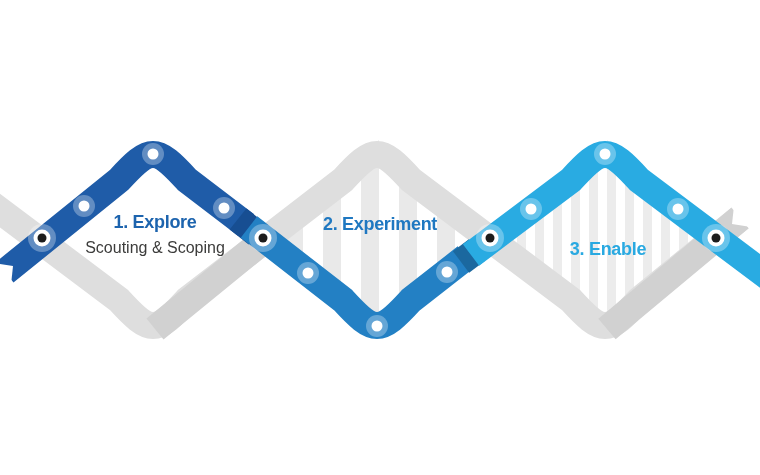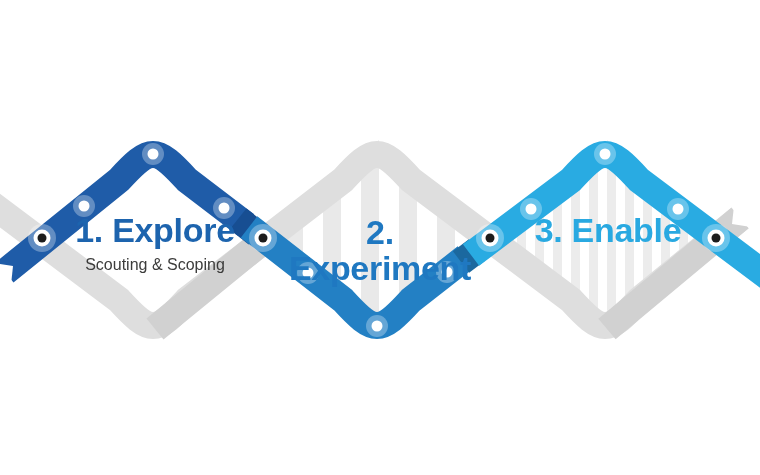--- a/index.html
+++ b/index.html
@@ -3,25 +3,25 @@
 <meta charset="utf-8">
 <style>
   html,body{margin:0;padding:0;}
   body{
     width:760px;height:475px;background:#ffffff;overflow:hidden;
     font-family:"Liberation Sans", sans-serif;
   }
   .stage{position:relative;width:760px;height:475px;}
   .stage svg{position:absolute;left:0;top:0;}
   .phase-label{position:absolute;text-align:center;}
-  .phase-heading{font-weight:bold;font-size:34px;letter-spacing:-0.3px;line-height:1.05;}
+  .phase-heading{font-weight:bold;font-size:18px;letter-spacing:-0.3px;line-height:1.05;}
   .phase-sub{font-size:16px;color:#3C3C3B;margin-top:6px;line-height:1.22;text-align:center;}
   .c1{color:#1D64AE;}
   .c2{color:#1F78C1;}
-  .c3{color:#29A9E1;}
+  .c3{color:#29A9E1;margin-top:27px;}
 </style>
 </head>
 <body>
 
 <div class="stage">
 
   <svg width="760" height="475" viewBox="0 0 760 475">
     <defs>
       <clipPath id="lens2">
           <path d="M263 238 L379 140 L490 238 L379 336 Z"></path>

